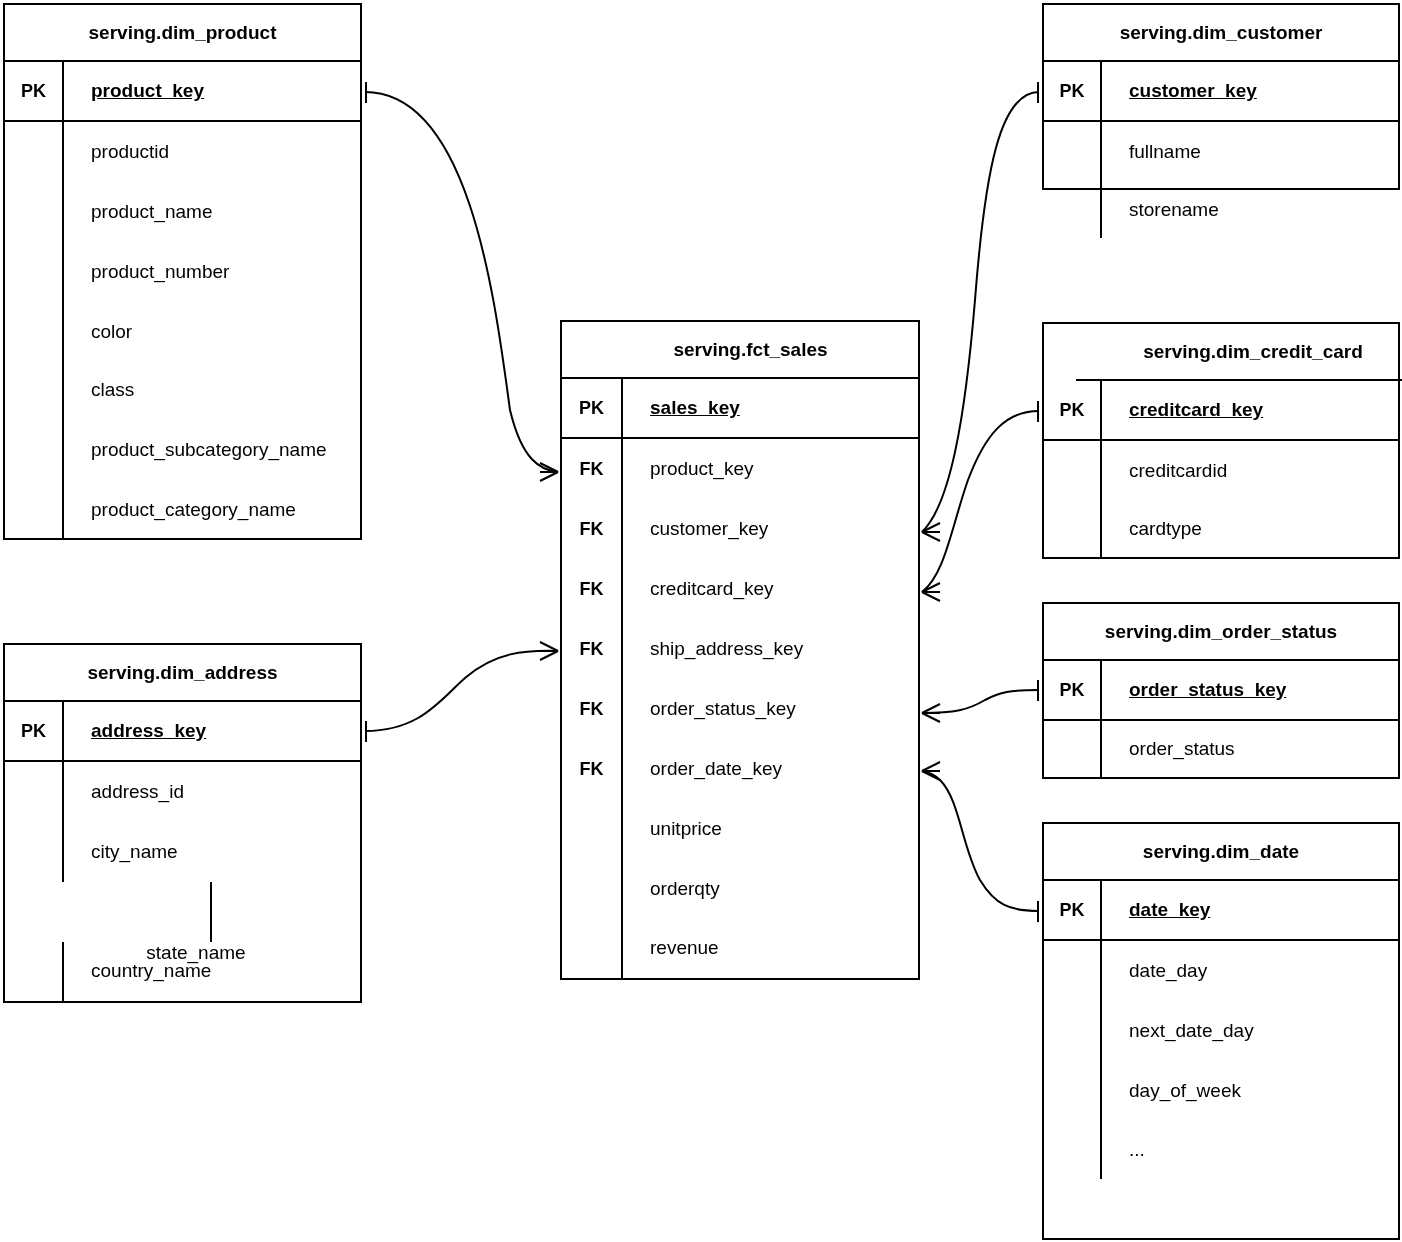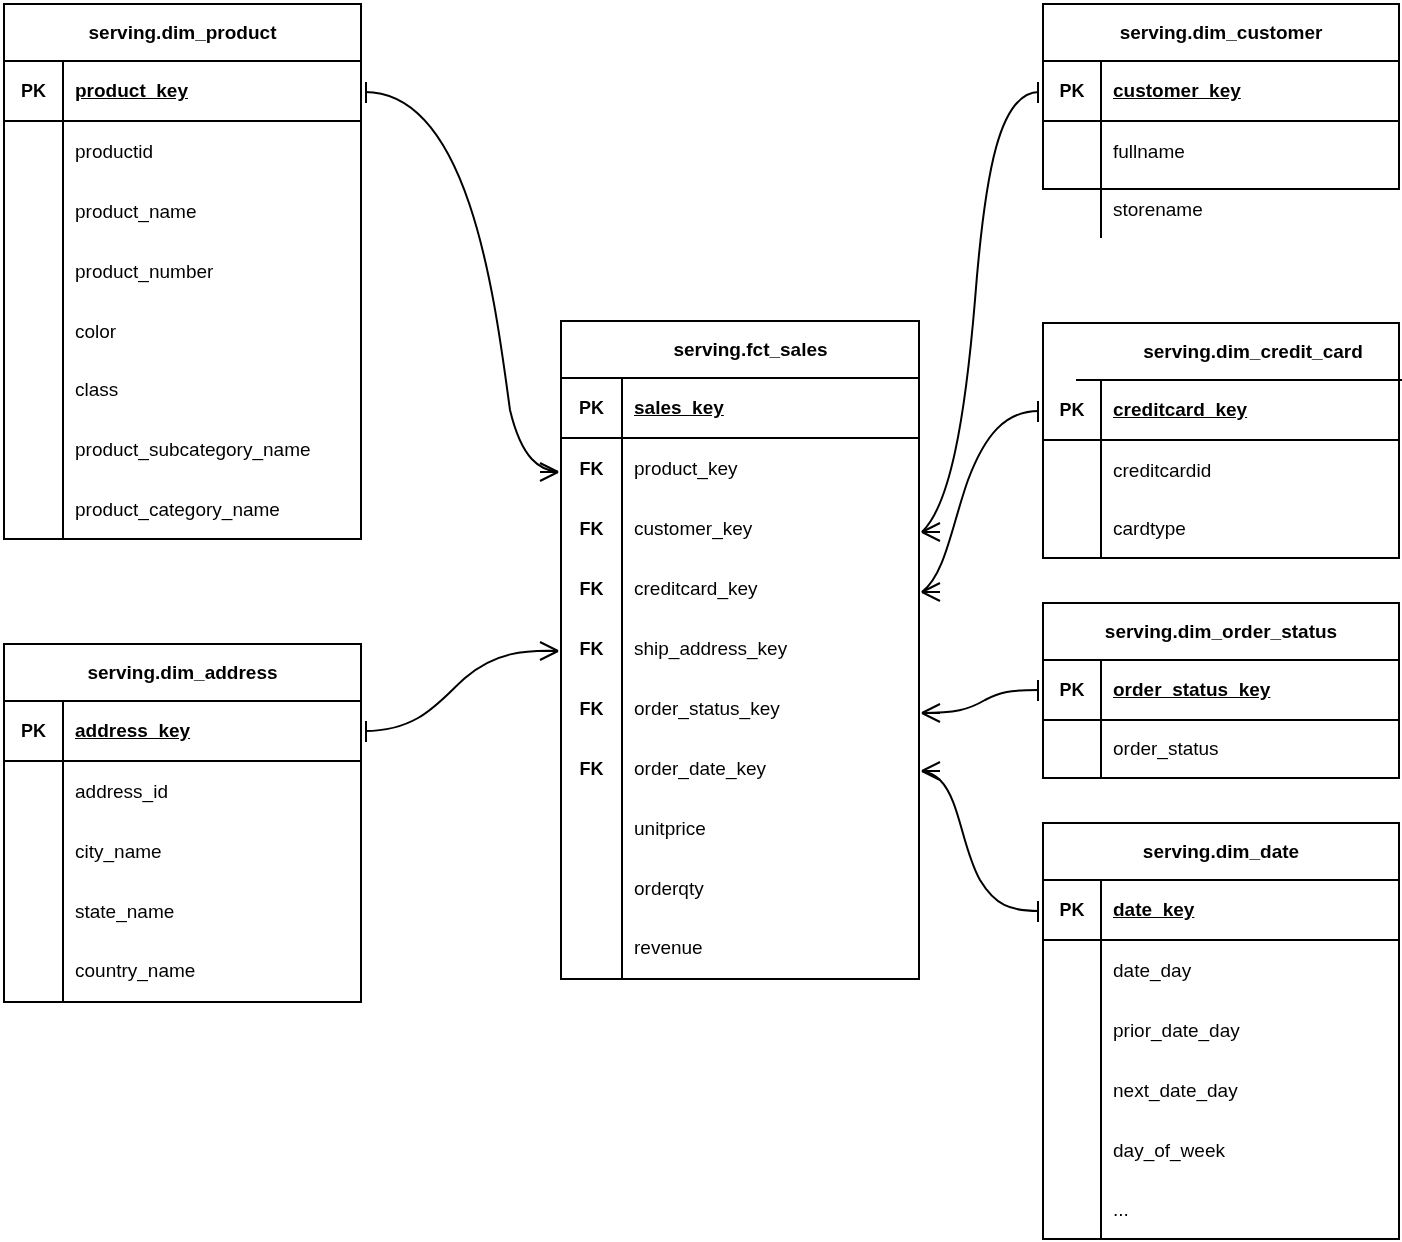--- a/index.html
+++ b/index.html
@@ -58,21 +58,21 @@
     font-weight: bold;
     color: #000000;
     border-right: 2px solid #000000;
   }
   .attrcell {
     box-sizing: border-box;
     flex: 1 1 auto;
     height: 100%;
     display: flex;
     align-items: center;
-    padding-left: 11px;
+    padding-left: 27px;
     font-size: 19px;
     color: #000000;
     line-height: 1.18;
   }
   .attrcell.pk {
     font-weight: bold;
     text-decoration: underline;
   }
   .attrcell.wrap {
     white-space: normal;
@@ -184,21 +184,21 @@
         <div class="attrcell pk">address_key</div>
       </div>
       <div class="row" style="height:60px;">
         <div class="keycell" style="width:59px;"></div>
         <div class="attrcell">address_id</div>
       </div>
       <div class="row" style="height:60px;">
         <div class="keycell" style="width:59px;"></div>
         <div class="attrcell">city_name</div>
       </div>
-      <div class="row" style="height:60px;">
+      <div class="row" style="height:60px;flex-direction:column;">
         <div class="keycell" style="width:59px;"></div>
         <div class="attrcell">state_name</div>
       </div>
       <div class="row" style="height:59px;">
         <div class="keycell" style="width:59px;"></div>
         <div class="attrcell">country_name</div>
       </div>
     </div>
   </div>
 
@@ -304,24 +304,20 @@
       <div class="row pkrow" style="height:60px;">
         <div class="keycell" style="width:58px;">PK</div>
         <div class="attrcell pk">date_key</div>
       </div>
       <div class="row" style="height:60px;">
         <div class="keycell" style="width:58px;"></div>
         <div class="attrcell">date_day</div>
       </div>
       <div class="row" style="height:60px;">
         <div class="keycell" style="width:58px;"></div>
-        <div class="attrcell">prior_date_day</div>
-      </div>
-      <div class="row" style="height:60px;">
-        <div class="keycell" style="width:58px;"></div>
         <div class="attrcell">next_date_day</div>
       </div>
       <div class="row" style="height:60px;">
         <div class="keycell" style="width:58px;"></div>
         <div class="attrcell">day_of_week</div>
       </div>
       <div class="row" style="height:58px;">
         <div class="keycell" style="width:58px;"></div>
         <div class="attrcell">...</div>
       </div>

